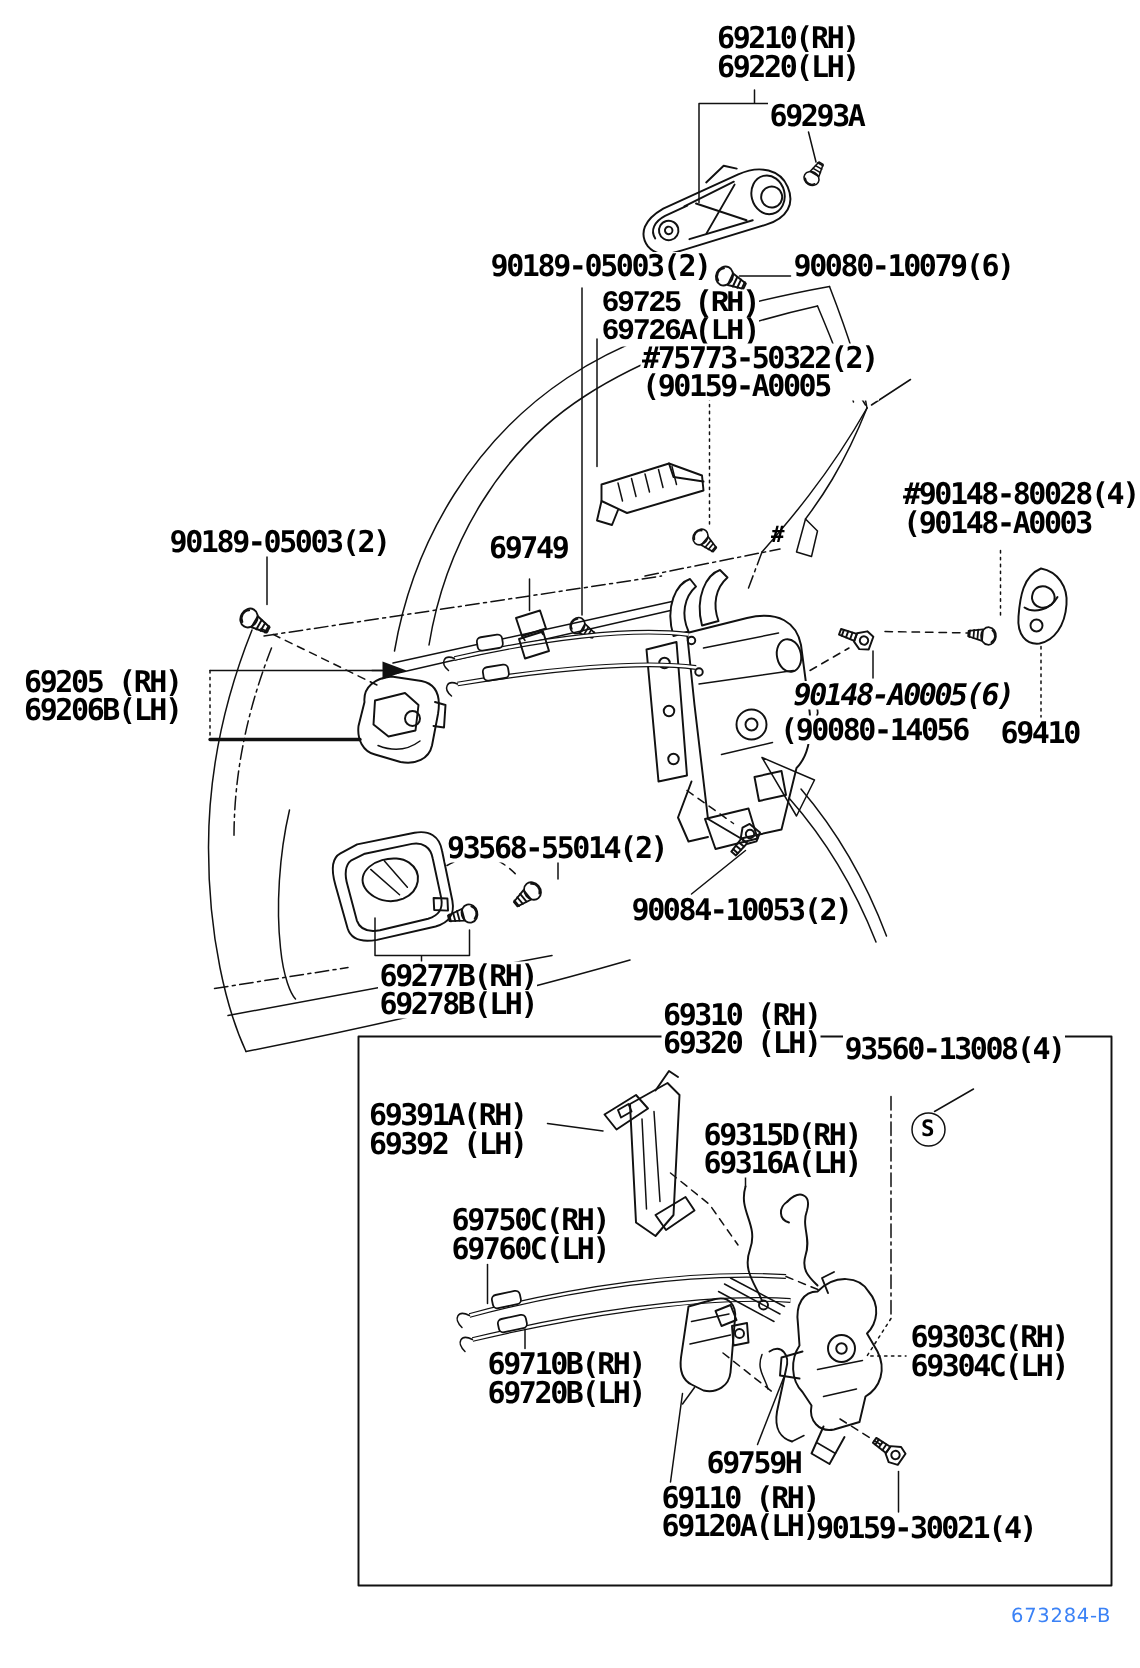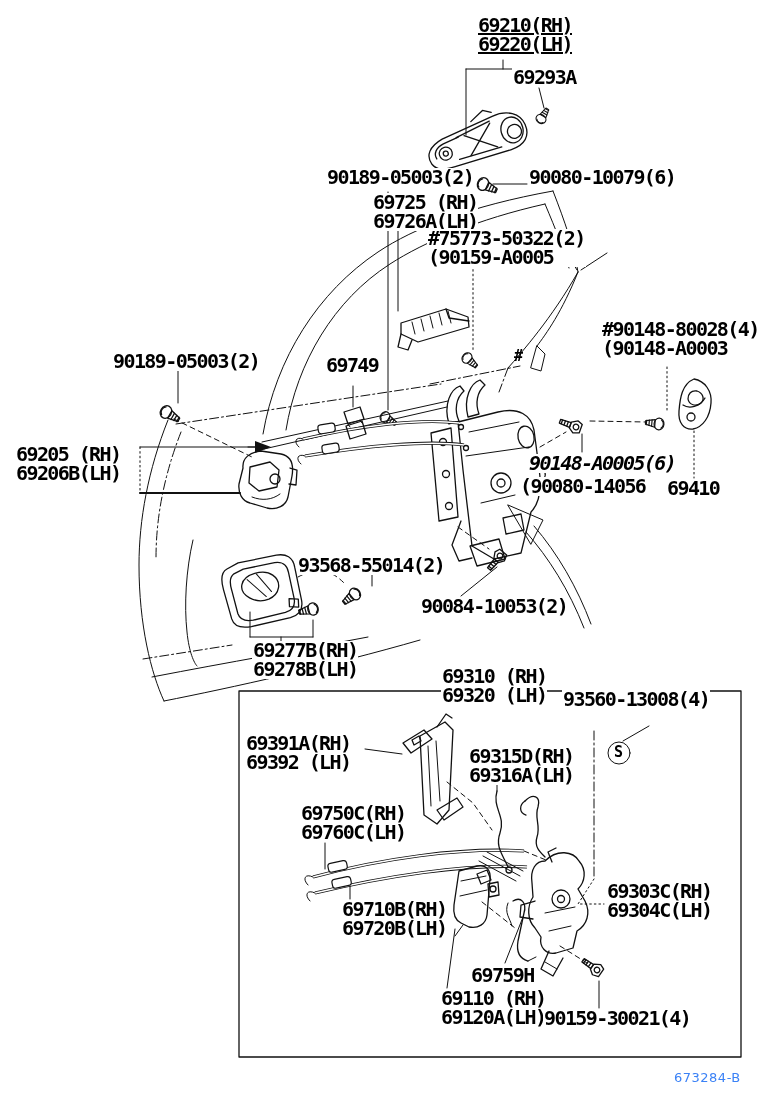--- a/index.html
+++ b/index.html
@@ -265,26 +265,26 @@
       <path class="thin" d="M528,961 L536,957"></path>
       <path class="thin" d="M505,963 L523,917"></path>
     </g>
 
     <path class="ln thin d" d="M560,946 L587,963"></path>
     <use href="#bolt" xlink:href="#bolt" class="ln" transform="translate(597,970) rotate(215)"></use>
     <path class="ln thin" d="M599,981 V1008"></path>
   </svg>
 
   <div id="labels">
-      <div class="label" style="left: 477px; top: 16px; text-decoration: underline;">69210(RH)
+      <div class="label" style="left: 477px; top: 16px;">69210(RH)
 69220(LH)</div>
       <div class="label" style="left: 512px; top: 68px;">69293A</div>
       <div class="label" style="left: 326px; top: 168px;">90189-05003(2)</div>
       <div class="label" style="left: 528px; top: 168px;">90080-10079(6)</div>
-      <div class="label" style="left: 372px; top: 193px;">69725 (RH)
+      <div class="label" style="left: 400px; top: 193px; font-family: Liberation Mono, monospace;">69725 (RH)
 69726A(LH)</div>
       <div class="label" style="left: 427px; top: 229px;">#75773-50322(2)
 (90159-A0005</div>
       <div class="label" style="left: 601px; top: 320px;">#90148-80028(4)
 (90148-A0003</div>
       <div class="label" style="left: 112px; top: 352px;">90189-05003(2)</div>
       <div class="label" style="left: 325px; top: 356px;">69749</div>
       <div class="label" style="left: 15px; top: 445px;">69205 (RH)
 69206B(LH)</div>
       <div class="label" style="left: 528px; top: 454px; font-style: italic;">90148-A0005(6)</div>
@@ -296,21 +296,21 @@
 69278B(LH)</div>
       <div class="label" style="left: 441px; top: 667px;">69310 (RH)
 69320 (LH)</div>
       <div class="label" style="left: 562px; top: 690px;">93560-13008(4)</div>
       <div class="label" style="left: 245px; top: 734px;">69391A(RH)
 69392 (LH)</div>
       <div class="label" style="left: 468px; top: 747px;">69315D(RH)
 69316A(LH)</div>
       <div class="label" style="left: 300px; top: 804px;">69750C(RH)
 69760C(LH)</div>
-      <div class="label" style="left: 341px; top: 900px; text-align: right;">69710B(RH)
+      <div class="label" style="left: 324px; top: 900px; text-align: right;">69710B(RH)
 69720B(LH)</div>
       <div class="label" style="left: 606px; top: 882px;">69303C(RH)
 69304C(LH)</div>
       <div class="label" style="left: 470px; top: 966px;">69759H</div>
       <div class="label" style="left: 420px; top: 989px; margin-left: 20px;">69110 (RH)
 69120A(LH)</div>
       <div class="label" style="left: 543px; top: 1009px;">90159-30021(4)</div>
       <div class="label mark" style="left: 514px; top: 349px;">#</div>
       <div class="label mark" style="left: 614px; top: 745px;">S</div>
       <div class="label small" style="left: 673px; top: 1071px;">673284-B</div>

